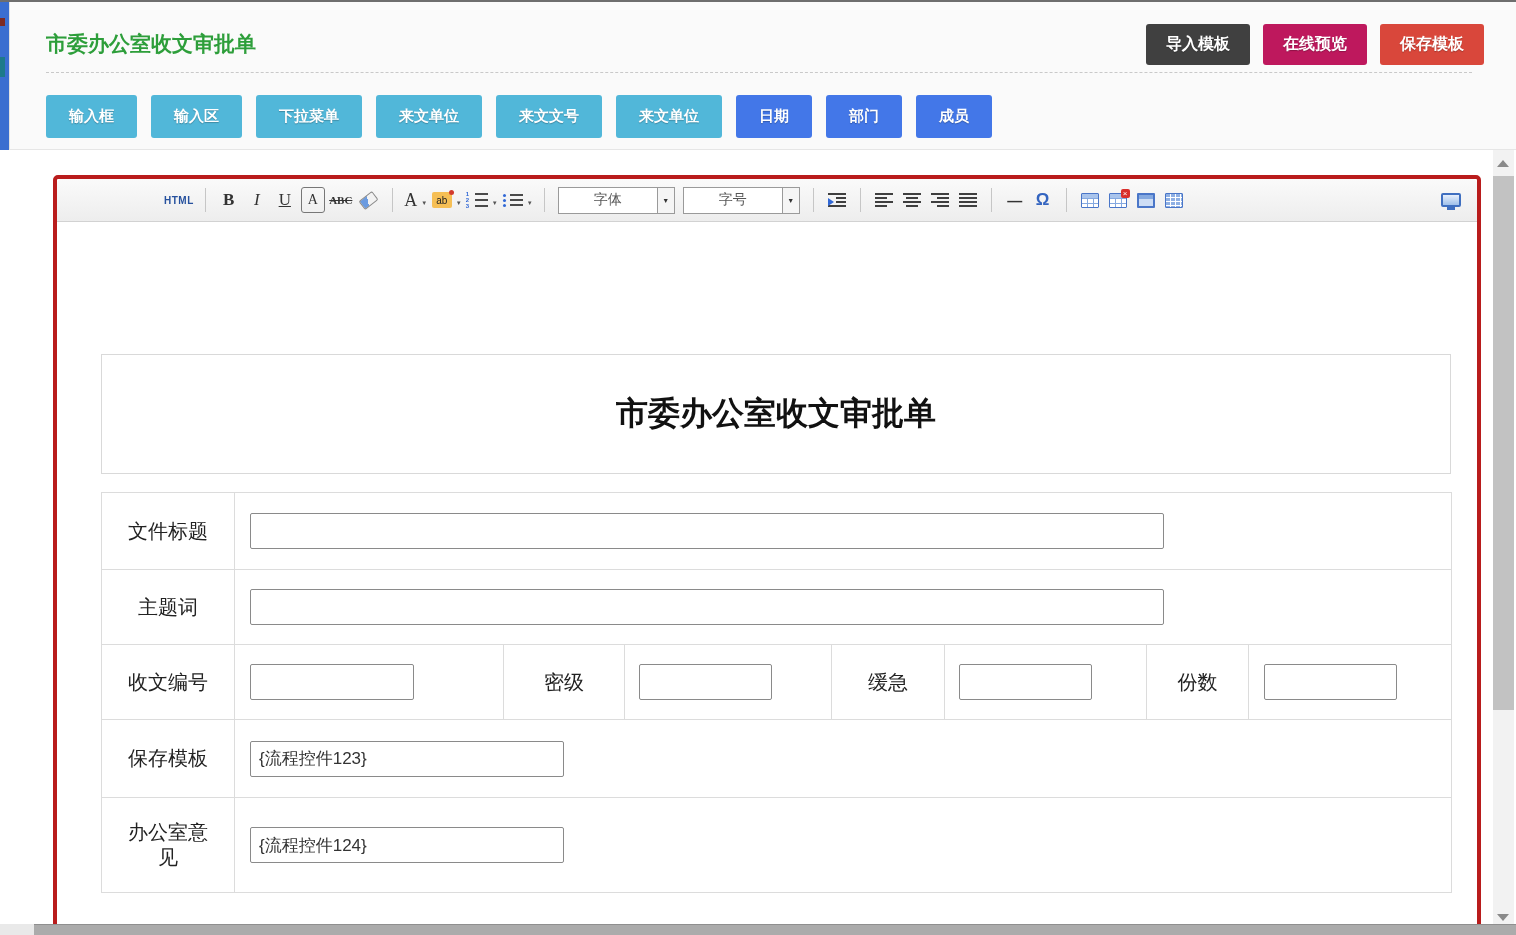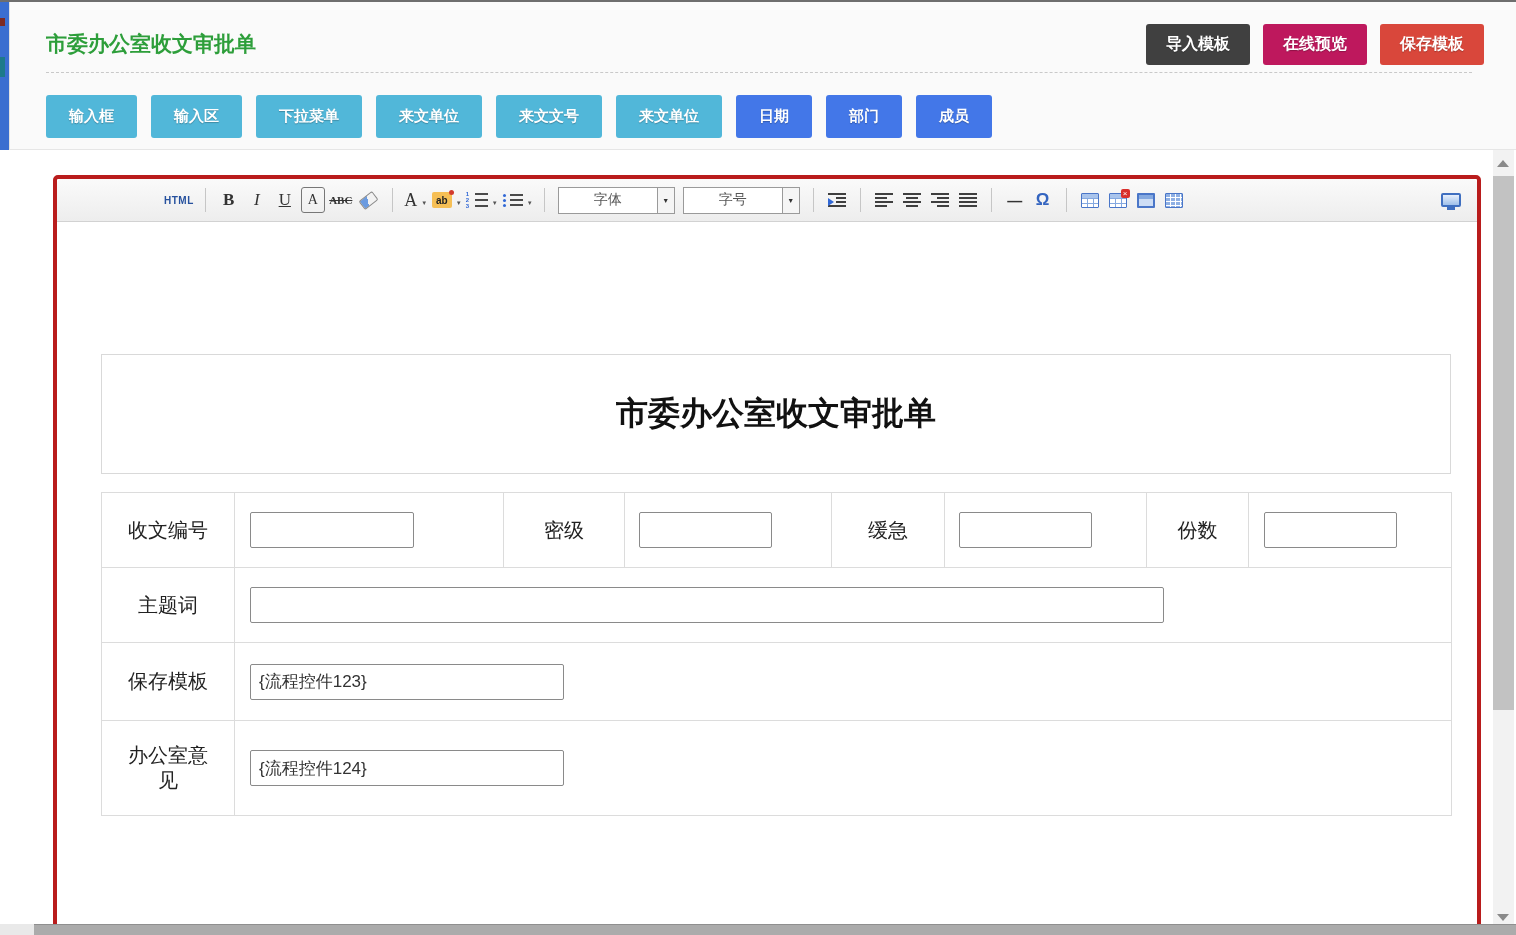--- a/index.html
+++ b/index.html
@@ -46,21 +46,21 @@
   .tb-i { font-size:17px; font-style:italic; }
   .tb-u { font-size:17px; text-decoration:underline; }
   .tb-boxa { font-size:14px; border:1px solid #777; padding:0 3px; line-height:16px; }
   .tb-abc { font-size:11px; font-weight:bold; text-decoration:line-through; }
   .tb-colora { font-size:18px; }
   .caret { display:inline-block; margin-left:4px; }
   .caret::after { content:"▼"; font-size:6px; color:#555; }
   .eraser { display:inline-block; width:17px; height:11px; border:1px solid #8a8a8a; border-radius:2px;
     background:linear-gradient(115deg,#6b9be0 46%,#f2f2f2 46%); transform:rotate(-38deg); }
   .hl-chip { display:inline-flex; align-items:center; justify-content:center; width:20px; height:16px;
-    background:#f6bf55; border-radius:2px; font-size:10px; font-weight:bold; color:#222; position:relative; }
+    background:#f6bf55; border-radius:2px; font-size:10px; font-weight:normal; color:#222; position:relative; }
   .hl-chip::after { content:""; position:absolute; right:-2px; top:-2px; width:5px; height:5px;
     border-radius:50%; background:#d23b2e; }
   .list-ic { display:inline-flex; flex-direction:column; gap:2px; }
   .list-row { display:flex; align-items:center; gap:3px; }
   .list-num { width:6px; font-size:6px; line-height:4px; color:#3168d6; font-weight:bold; }
   .list-dot { width:3px; height:3px; background:#3168d6; border-radius:50%; margin:0 1px; }
   .list-bar { width:13px; height:2px; background:#4a4a4a; }
   .select-box { display:inline-flex; align-items:stretch; width:117px; height:27px;
     background:#fff; border:1px solid #9a9a9a; margin:0 4px; cursor:pointer; }
   .select-label { flex:1; display:flex; align-items:center; justify-content:center;
@@ -302,34 +302,38 @@
           <col style="width:133px">
             <col style="width:269px">
             <col style="width:121px">
             <col style="width:207px">
           <col style="width:113px">
             <col style="width:202px">
             <col style="width:102px">
             <col style="width:203px">
         </colgroup>
         <tbody>
+        <tr style="height:77px">
+          <td class="lab">文件标题</td>
+          <td class="inp" colspan="7"><input class="ipt" style="width: 914px;" value=""></td>
+        </tr>
+        <tr style="height:75px">
+          <td class="lab">主题词</td>
+          <td class="inp" colspan="7"><input class="ipt" style="width: 914px;" value=""></td>
+        </tr>
         <tr style="height:75px">
           <td class="lab">收文编号</td>
           <td class="inp"><input class="ipt" style="width: 164px;" value=""></td>
           <td class="lab">密级</td>
           <td class="inp" style="padding-left:14px"><input class="ipt" style="width: 133px;" value=""></td>
           <td class="lab">缓急</td>
           <td class="inp" style="padding-left:14px"><input class="ipt" style="width: 133px;" value=""></td>
           <td class="lab">份数</td>
           <td class="inp"><input class="ipt" style="width: 133px;" value=""></td>
         </tr>
-        <tr style="height:75px">
-          <td class="lab">主题词</td>
-          <td class="inp" colspan="7"><input class="ipt" style="width: 914px;" value=""></td>
-        </tr>
         <tr style="height:78px">
           <td class="lab">保存模板</td>
           <td class="inp" colspan="7"><input class="ipt" style="width: 314px;" value="{流程控件123}"></td>
         </tr>
         <tr style="height:95px">
           <td class="lab"><span class="lbl-narrow">办公室意见</span></td>
           <td class="inp" colspan="7"><input class="ipt" style="width: 314px;" value="{流程控件124}"></td>
         </tr>
       </tbody>
         </table>

